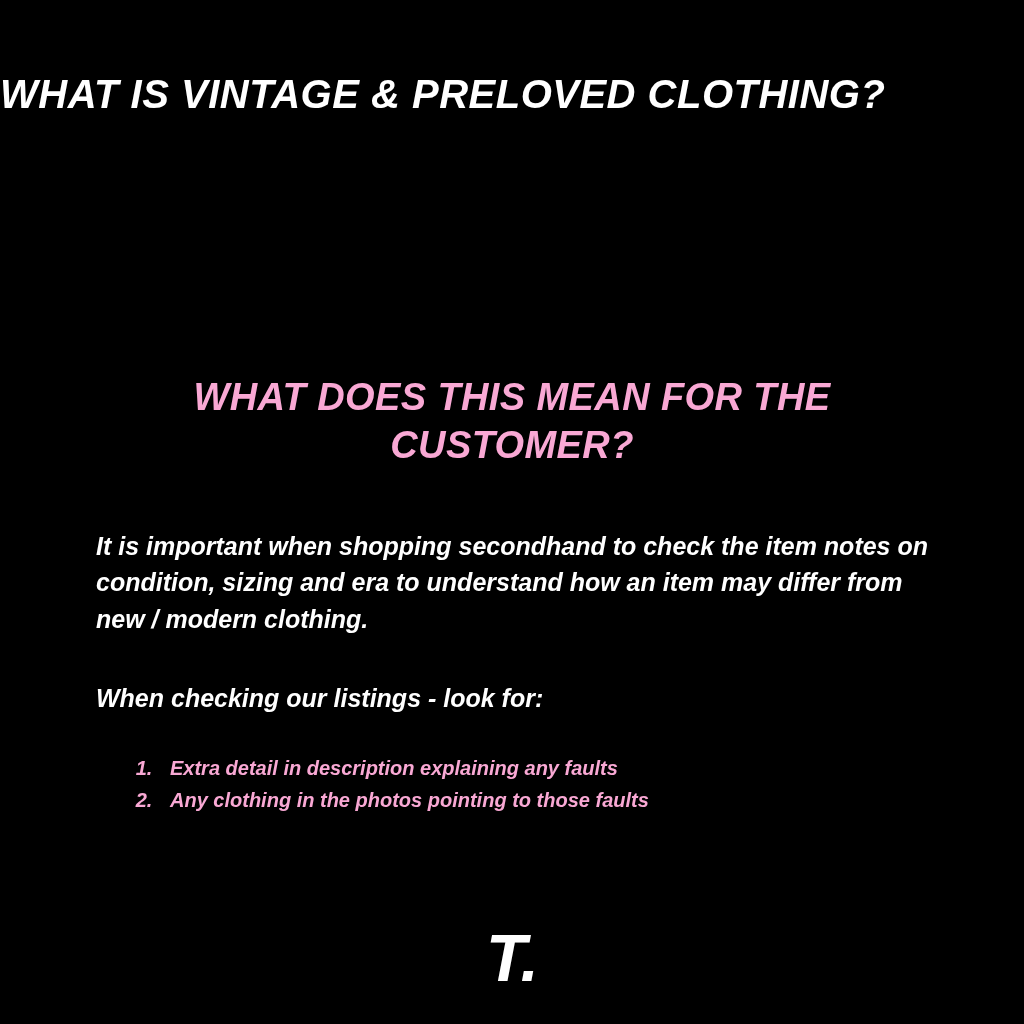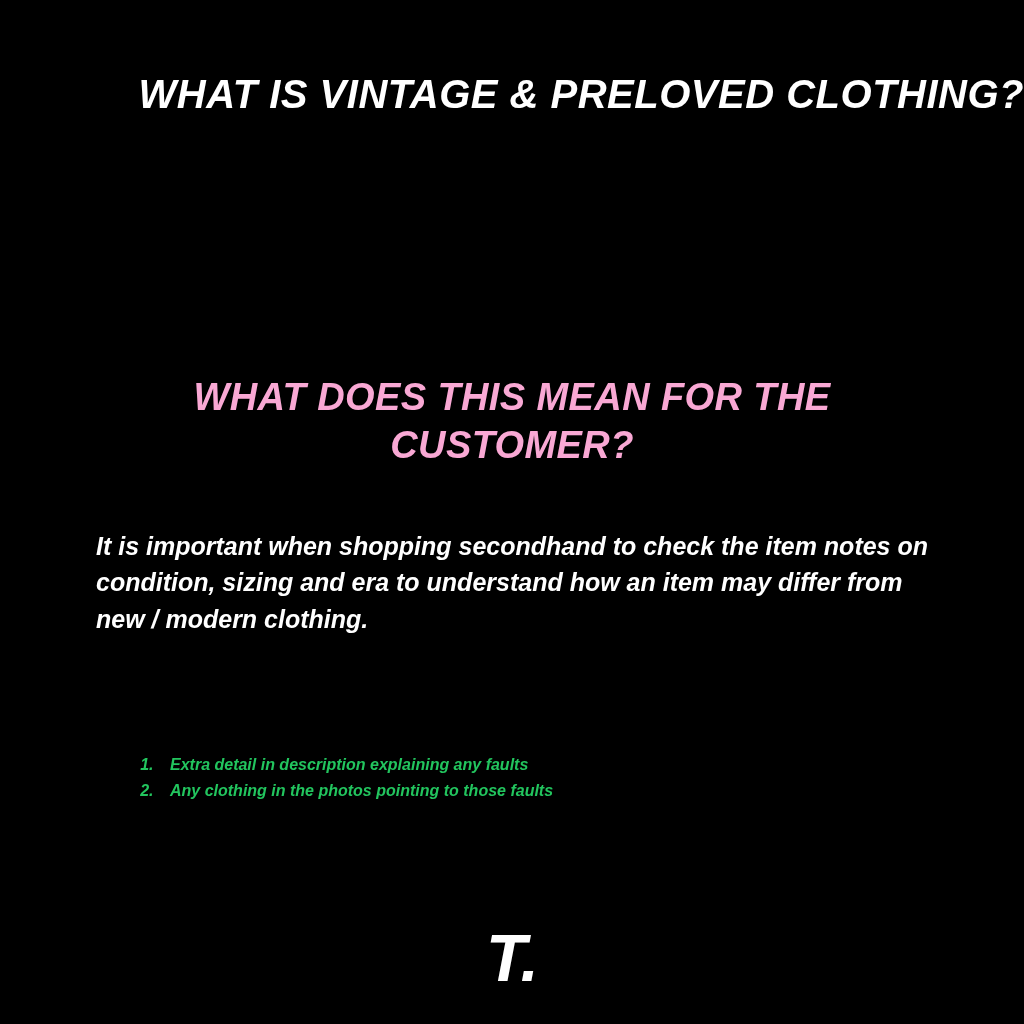--- a/index.html
+++ b/index.html
@@ -19,21 +19,21 @@
     width: 1024px;
     height: 1024px;
     background: #000000;
     box-sizing: border-box;
   }
   .heading-1 {
     position: absolute;
     top: 72px;
     left: 0;
     width: 1024px;
-    text-align: right;
+    text-align: left;
     font-size: 40px;
     font-weight: 800;
     font-style: italic;
     letter-spacing: 0.5px;
     line-height: 1.1;
     color: #ffffff;
   }
   .para-1 {
     position: absolute;
     top: 188px;
@@ -80,25 +80,25 @@
     line-height: 1.45;
     color: #ffffff;
   }
   .list {
     position: absolute;
     top: 752px;
     left: 96px;
     width: 860px;
     margin: 0;
     padding: 0 0 0 62px;
-    font-size: 16px;
+    font-size: 20px;
     font-weight: 700;
     font-style: italic;
     line-height: 1.6;
-    color: #22c55e;
+    color: #f9a8d4;
     list-style-position: outside;
   }
   .list li {
     padding-left: 12px;
   }
   .logo {
     position: absolute;
     left: 0;
     top: 925px;
     width: 1024px;
@@ -116,20 +116,21 @@
 
 <div class="page">
 
   <div class="heading-1">WHAT IS VINTAGE &amp; PRELOVED CLOTHING?</div>
 
 
   <div class="heading-2">WHAT DOES THIS MEAN FOR THE CUSTOMER?</div>
 
   <div class="para-2">It is important when shopping secondhand to check the item notes on condition, sizing and era to understand how an item may differ from new / modern clothing.</div>
 
+  <div class="para-3">When checking our listings - look for:</div>
 
   <ol class="list">
     <li>Extra detail in description explaining any faults</li>
     <li>Any clothing in the photos pointing to those faults</li>
   </ol>
 
   <div class="logo">T.</div>
 
 </div>
 

